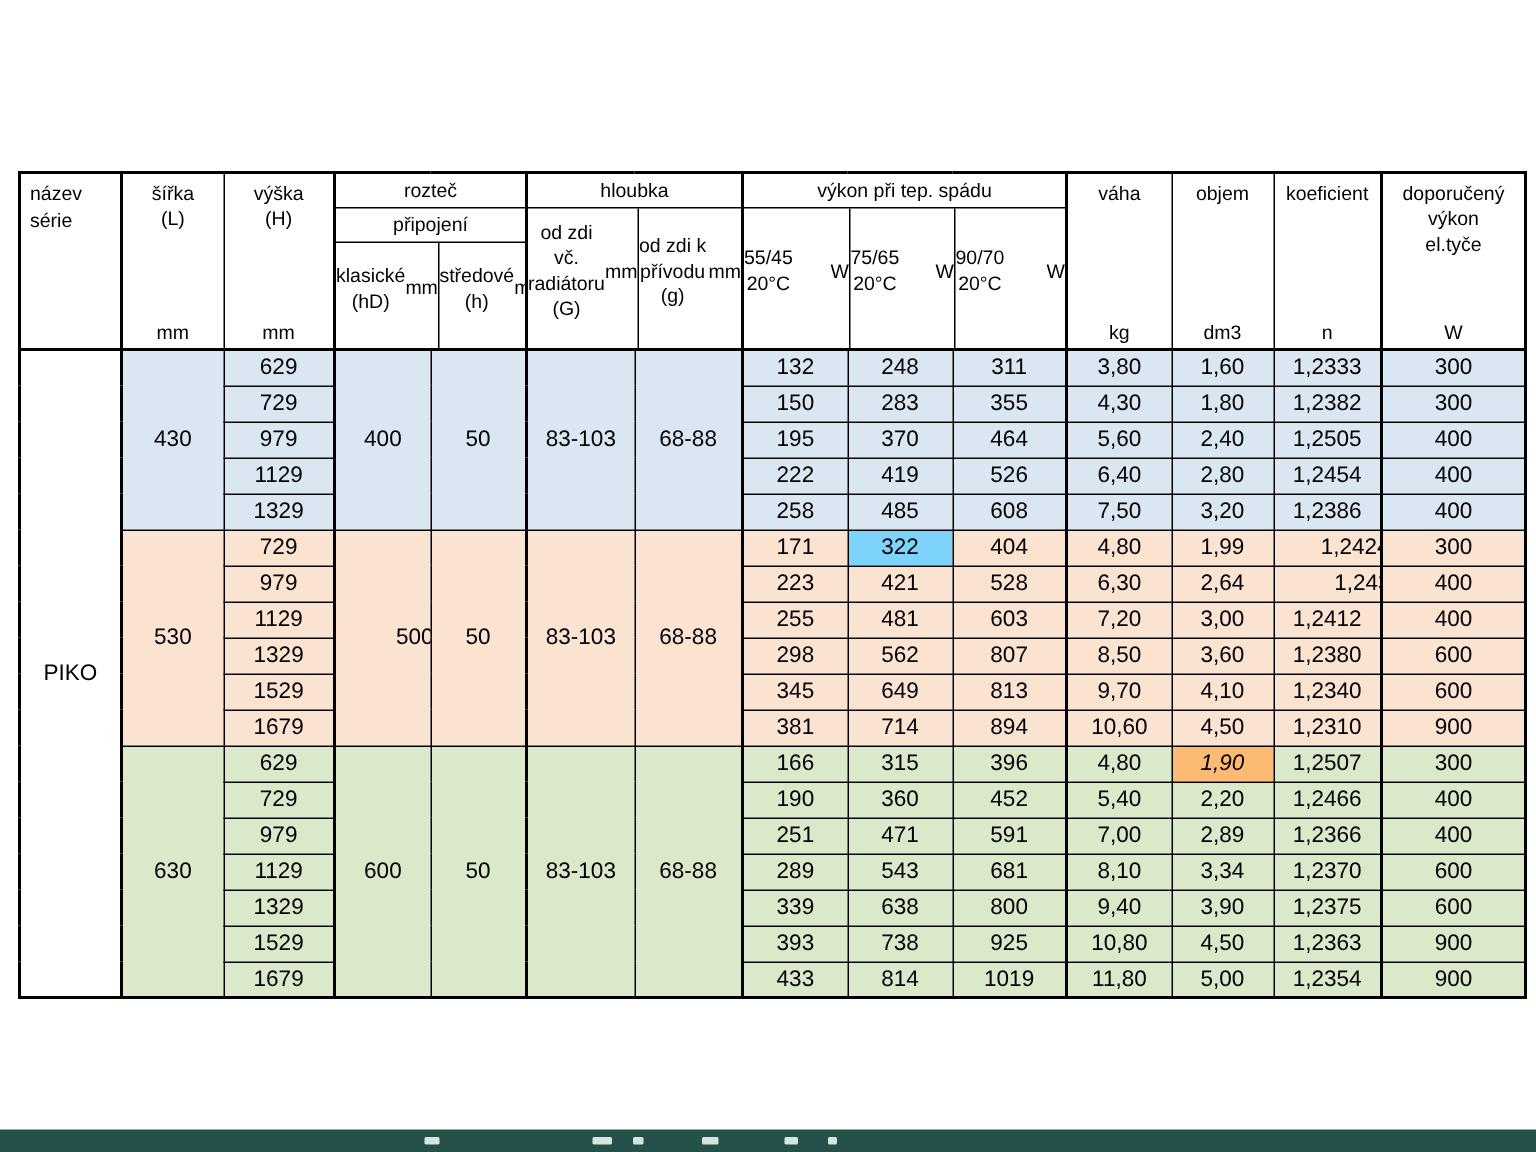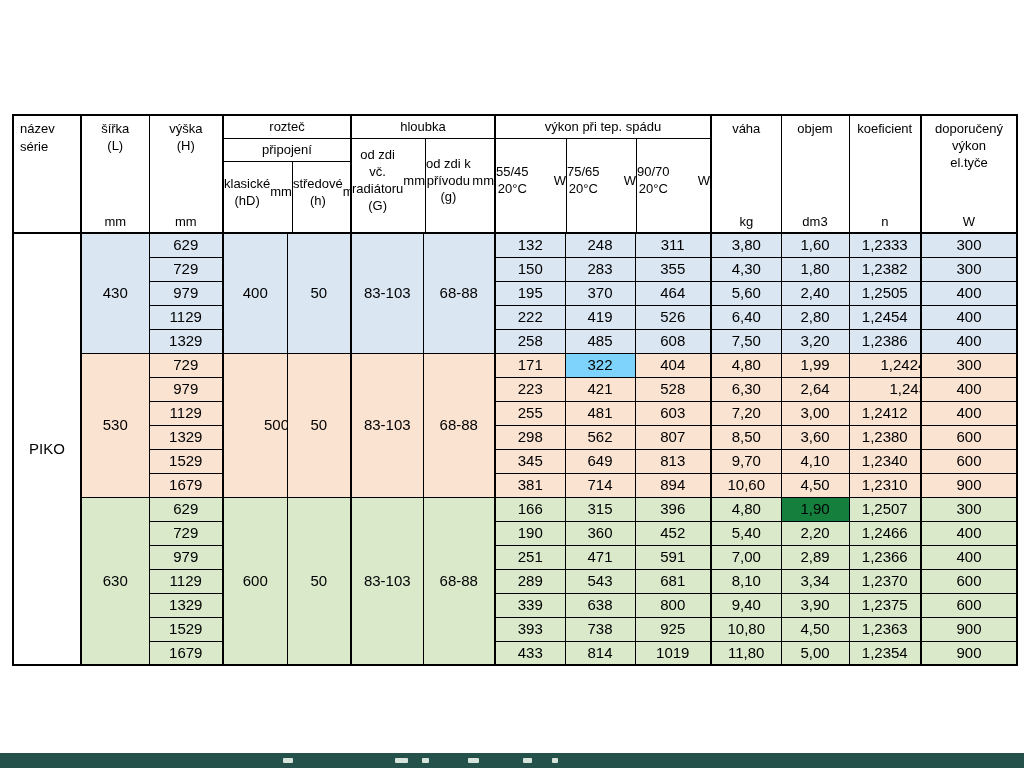--- a/index.html
+++ b/index.html
@@ -281,21 +281,21 @@
           <td rowspan="7" style="background: rgb(217, 233, 202);">630</td>
           <td class="br2" style="background: rgb(217, 233, 202);">629</td>
           <td rowspan="7" style="background: rgb(217, 233, 202);">600</td>
           <td rowspan="7" class="br2" style="background: rgb(217, 233, 202);">50</td>
           <td rowspan="7" style="background: rgb(217, 233, 202);">83-103</td>
           <td rowspan="7" class="br2" style="background: rgb(217, 233, 202);">68-88</td>
           <td style="background: rgb(217, 233, 202);">166</td>
           <td style="background: rgb(217, 233, 202);">315</td>
           <td class="br2" style="background: rgb(217, 233, 202);">396</td>
           <td style="background: rgb(217, 233, 202);">4,80</td>
-          <td style="background: #15803d;">1,90</td>
+          <td style="background: #fdba74; font-style: italic;">1,90</td>
           <td class="br2" style="background: rgb(217, 233, 202);">1,2507</td>
           <td style="background: rgb(217, 233, 202);">300</td>
         </tr>
         <tr>
           <td class="br2" style="background: rgb(217, 233, 202);">729</td>
           <td style="background: rgb(217, 233, 202);">190</td>
           <td style="background: rgb(217, 233, 202);">360</td>
           <td class="br2" style="background: rgb(217, 233, 202);">452</td>
           <td style="background: rgb(217, 233, 202);">5,40</td>
           <td style="background: rgb(217, 233, 202);">2,20</td>

